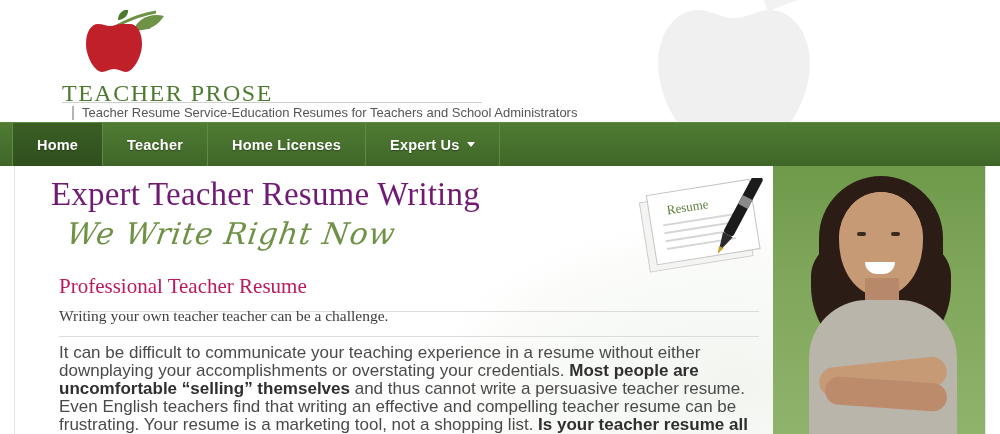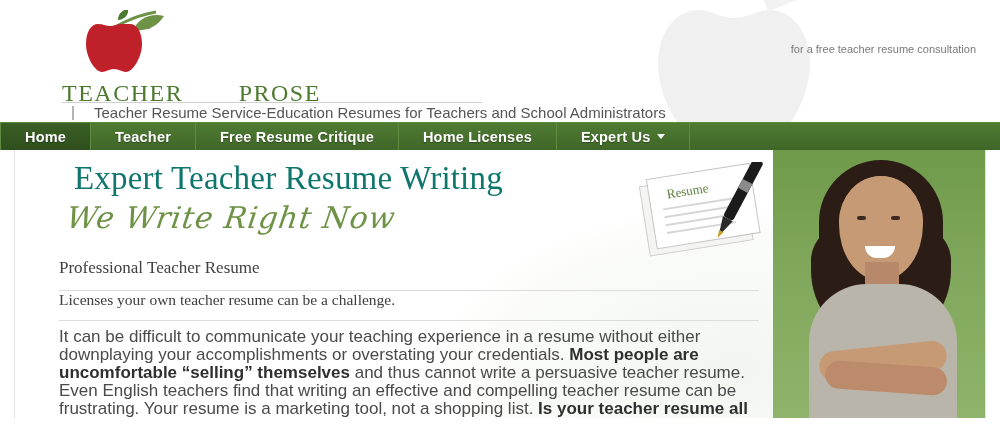--- a/index.html
+++ b/index.html
@@ -49,38 +49,38 @@
   .logo-title {
     position: absolute;
     left: 0px;
     top: 74px;
     font-family: "Liberation Serif", serif;
     font-size: 24px;
     letter-spacing: 1.5px;
     color: #4c7a2f;
     white-space: nowrap;
   }
-  .logo-title .word2 { color: #4c7a2f; margin-left: 48px; }
+  .logo-title .word2 { color: #4c7a2f; }
   .logo-rule {
     position: absolute;
     left: 0px;
     top: 96px;
     width: 420px;
     height: 1px;
     background: #cfcfcf;
   }
   .logo-tagline {
     position: absolute;
     left: 10px;
     top: 100px;
-    font-size: 15px;
+    font-size: 13px;
     color: #555555;
     white-space: nowrap;
     border-left: 2px solid #b4b4b4;
-    padding-left: 20px;
+    padding-left: 8px;
     line-height: 14px;
   }
 
   .call-block {
     position: absolute;
     right: 24px;
     top: 38px;
     text-align: right;
   }
   .call-line {
@@ -100,25 +100,26 @@
     margin-top: 5px;
     font-size: 11px;
     color: #7a7a7a;
     white-space: nowrap;
   }
 
   
   .nav {
     position: relative;
     width: 1000px;
-    height: 28px;
+    height: 44px;
     background: linear-gradient(#4f7b33, #3f6628);
     display: flex;
     align-items: stretch;
     border-top: 1px solid #5d8a3e;
+    padding-left: 12px;
   }
   .nav-item {
     display: flex;
     align-items: center;
     padding: 0 24px;
     color: #ffffff;
     font-size: 14.5px;
     font-weight: bold;
     letter-spacing: 0.2px;
     border-right: 1px solid #5f8c40;
@@ -169,46 +170,45 @@
     background: radial-gradient(ellipse at center, rgba(240,244,238,.9) 0%, rgba(248,250,246,.6) 55%, rgba(255,255,255,0) 70%);
     pointer-events: none;
   }
 
   .headline {
     position: absolute;
     left: 36px;
     top: 10px;
     font-family: "Liberation Serif", serif;
     font-size: 33px;
-    color: #0f766e;
+    color: #701a75;
     letter-spacing: 0.2px;
     white-space: nowrap;
-    margin-left: 23px;
   }
   .script {
     position: absolute;
     left: 52px;
     top: 50px;
     font-family: "DejaVu Serif", serif;
     font-style: italic;
     font-size: 30px;
     color: #6e9246;
     letter-spacing: 1px;
     transform: skewX(-8deg);
     white-space: nowrap;
   }
 
   .subhead {
     position: absolute;
     left: 44px;
     top: 108px;
     width: 700px;
     font-family: "Liberation Serif", serif;
-    font-size: 17px;
-    color: #404040;
+    font-size: 21px;
+    color: #be185d;
     padding-bottom: 12px;
     border-bottom: 1px solid #dcdcdc;
   }
   .lede {
     position: absolute;
     left: 44px;
     top: 141px;
     width: 700px;
     font-family: "Liberation Serif", serif;
     font-size: 15.5px;
@@ -334,33 +334,29 @@
       <path d="M46 10c0-6 4-10 10-11 1 6-4 11-10 11z" fill="#4c7a2f"></path>
     </svg>
     <div class="logo-title">
       <span>TEACHER</span><span class="word2"> PROSE</span>
     </div>
     <div class="logo-rule"></div>
     <div class="logo-tagline">Teacher Resume Service-Education Resumes for Teachers and School Administrators</div>
   </div>
 
   <div class="call-block">
-    <div class="call-sub">for a free teacher resume consultation</div>
   </div>
 </div>
 
 <div class="nav">
   <div class="nav-item active">
       <span>Home</span>
     </div>
   <div class="nav-item">
       <span>Teacher</span>
-    </div>
-  <div class="nav-item">
-      <span>Free Resume Critique</span>
     </div>
   <div class="nav-item">
       <span>Home Licenses</span>
     </div>
   <div class="nav-item">
     <span>Expert Us</span>
     <span class="caret"></span>
   </div>
 </div>
 
@@ -383,21 +379,21 @@
       </g>
       <g transform="rotate(28 110 50)">
         <rect x="96" y="-4" width="11" height="66" rx="3" fill="#1b1b1b"></rect>
         <rect x="96" y="20" width="11" height="10" fill="#8a8a8a"></rect>
         <polygon points="96,62 107,62 101.5,82" fill="#2a2a2a"></polygon>
         <polygon points="99,76 104,76 101.5,84" fill="#c9a227"></polygon>
       </g>
     </svg>
 
     <div class="subhead">Professional Teacher Resume</div>
-    <div class="lede">Licenses your own teacher resume can be a challenge.</div>
+    <div class="lede">Writing your own teacher teacher can be a challenge.</div>
 
     <div class="body-copy">
       <span>It can be difficult to communicate your teaching experience in a resume without either downplaying your accomplishments or overstating your credentials. </span><b>Most people are uncomfortable “selling” themselves</b><span> and thus cannot write a persuasive teacher resume. Even English teachers find that writing an effective and compelling teacher resume can be frustrating. Your resume is a marketing tool, not a shopping list. </span><b>Is your teacher resume all it can be?</b>
     </div>
 
     <div class="photo">
       <div class="photo-bg"></div>
       <div class="ph-hair"></div>
       <div class="ph-face"></div>
       <div class="ph-eye" style="left:84px; top:66px;"></div>

